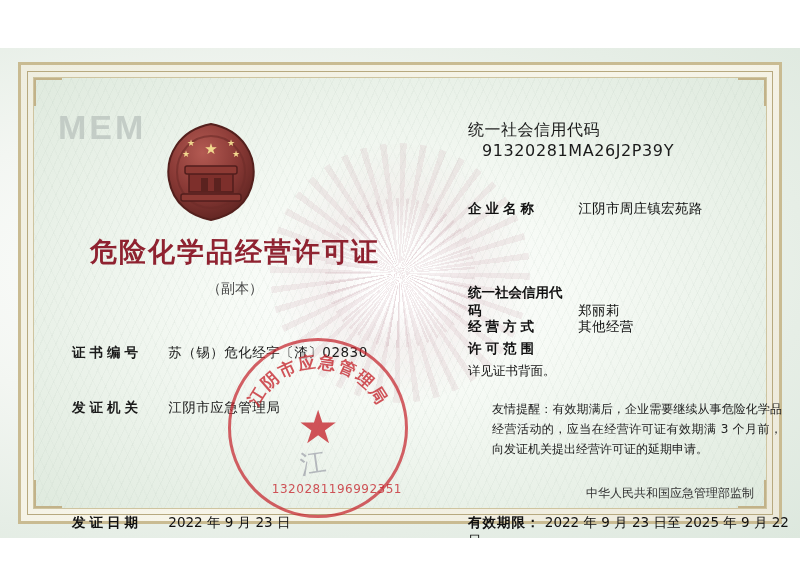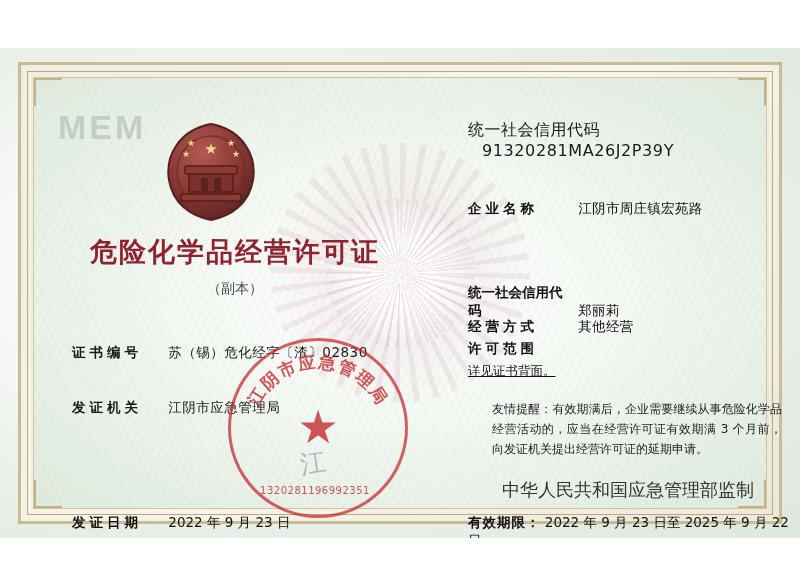--- a/index.html
+++ b/index.html
@@ -166,21 +166,20 @@
     color: #111;
     font-family: "DejaVu Sans", sans-serif;
   }
   .scope-note {
     position: absolute;
     left: 468px;
     top: 315px;
     font-size: 12.5px;
     color: #111;
     font-family: "DejaVu Sans", sans-serif;
-    text-decoration: underline;
   }
   .tip {
     position: absolute;
     left: 492px;
     top: 352px;
     width: 290px;
     font-size: 12px;
     line-height: 1.65;
     color: #222;
     text-align: justify;
@@ -210,21 +209,21 @@
     font-family: "DejaVu Sans", sans-serif;
   }
   .valid-period .lbl {
     font-weight: bold;
     letter-spacing: 1px;
   }
   .footer-note {
     position: absolute;
     right: 46px;
     bottom: 36px;
-    font-size: 18px;
+    font-size: 12px;
     color: #333;
     font-family: "DejaVu Sans", sans-serif;
   }
   
   .seal {
     position: absolute;
     left: 228px;
     top: 290px;
     width: 180px;
     height: 180px;
@@ -254,22 +253,22 @@
     font-size: 17px;
     font-weight: bold;
     letter-spacing: 2px;
     font-family: "DejaVu Sans", sans-serif;
   }
   .seal-bottom-text {
     position: absolute;
     left: 0;
     right: 6px;
     bottom: 22px;
-    text-align: center;
-    font-size: 10px;
+    text-align: right;
+    font-size: 12px;
     color: rgba(197, 36, 44, 0.78);
     font-family: "DejaVu Sans", sans-serif;
     letter-spacing: 0.5px;
   }
   .handwriting {
     position: absolute;
     left: 300px;
     top: 398px;
     font-size: 26px;
     color: rgba(110,110,130,0.45);

